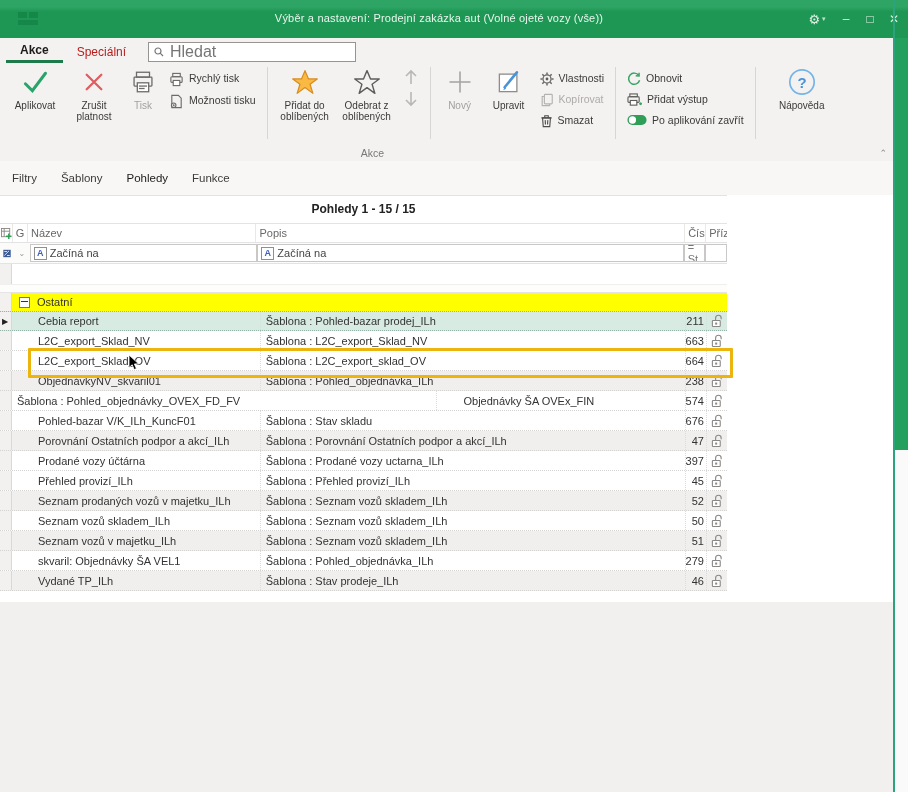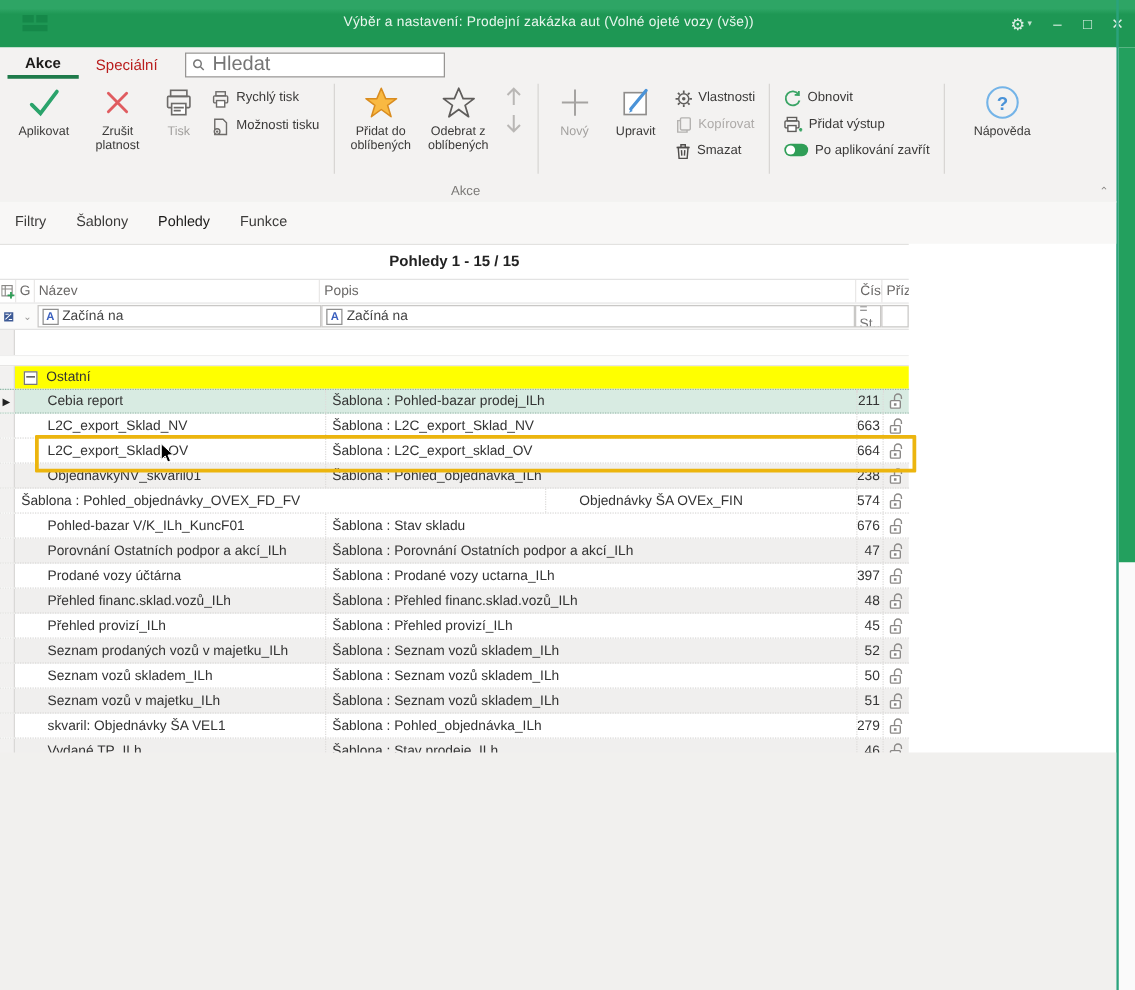--- a/index.html
+++ b/index.html
@@ -492,33 +492,20 @@
         <div class="cell cp">Šablona : Prodané vozy uctarna_ILh</div>
         <div class="cell cc">397</div>
         <div class="cell cl">
           <svg width="12" height="14" viewBox="0 0 13 15" fill="none" stroke="#8a8886" stroke-width="1.2">
             <rect x="1.5" y="7" width="8.5" height="6.5" rx="0.8" fill="#fff"></rect>
             <path d="M5 7 V4.2 a3 3 0 0 1 6 0 V5.5"></path>
             <rect x="4.5" y="9.2" width="2.2" height="2.2" fill="#8a8886" stroke="none"></rect>
           </svg>
         </div>
       </div>
-      <div class="row shade">
-        <div class="m"></div>
-        <div class="cell cn">Přehled financ.sklad.vozů_ILh</div>
-        <div class="cell cp">Šablona : Přehled financ.sklad.vozů_ILh</div>
-        <div class="cell cc">48</div>
-        <div class="cell cl">
-          <svg width="12" height="14" viewBox="0 0 13 15" fill="none" stroke="#8a8886" stroke-width="1.2">
-            <rect x="1.5" y="7" width="8.5" height="6.5" rx="0.8" fill="#fff"></rect>
-            <path d="M5 7 V4.2 a3 3 0 0 1 6 0 V5.5"></path>
-            <rect x="4.5" y="9.2" width="2.2" height="2.2" fill="#8a8886" stroke="none"></rect>
-          </svg>
-        </div>
-      </div>
       <div class="row">
         <div class="m"></div>
         <div class="cell cn">Přehled provizí_ILh</div>
         <div class="cell cp">Šablona : Přehled provizí_ILh</div>
         <div class="cell cc">45</div>
         <div class="cell cl">
           <svg width="12" height="14" viewBox="0 0 13 15" fill="none" stroke="#8a8886" stroke-width="1.2">
             <rect x="1.5" y="7" width="8.5" height="6.5" rx="0.8" fill="#fff"></rect>
             <path d="M5 7 V4.2 a3 3 0 0 1 6 0 V5.5"></path>
             <rect x="4.5" y="9.2" width="2.2" height="2.2" fill="#8a8886" stroke="none"></rect>

